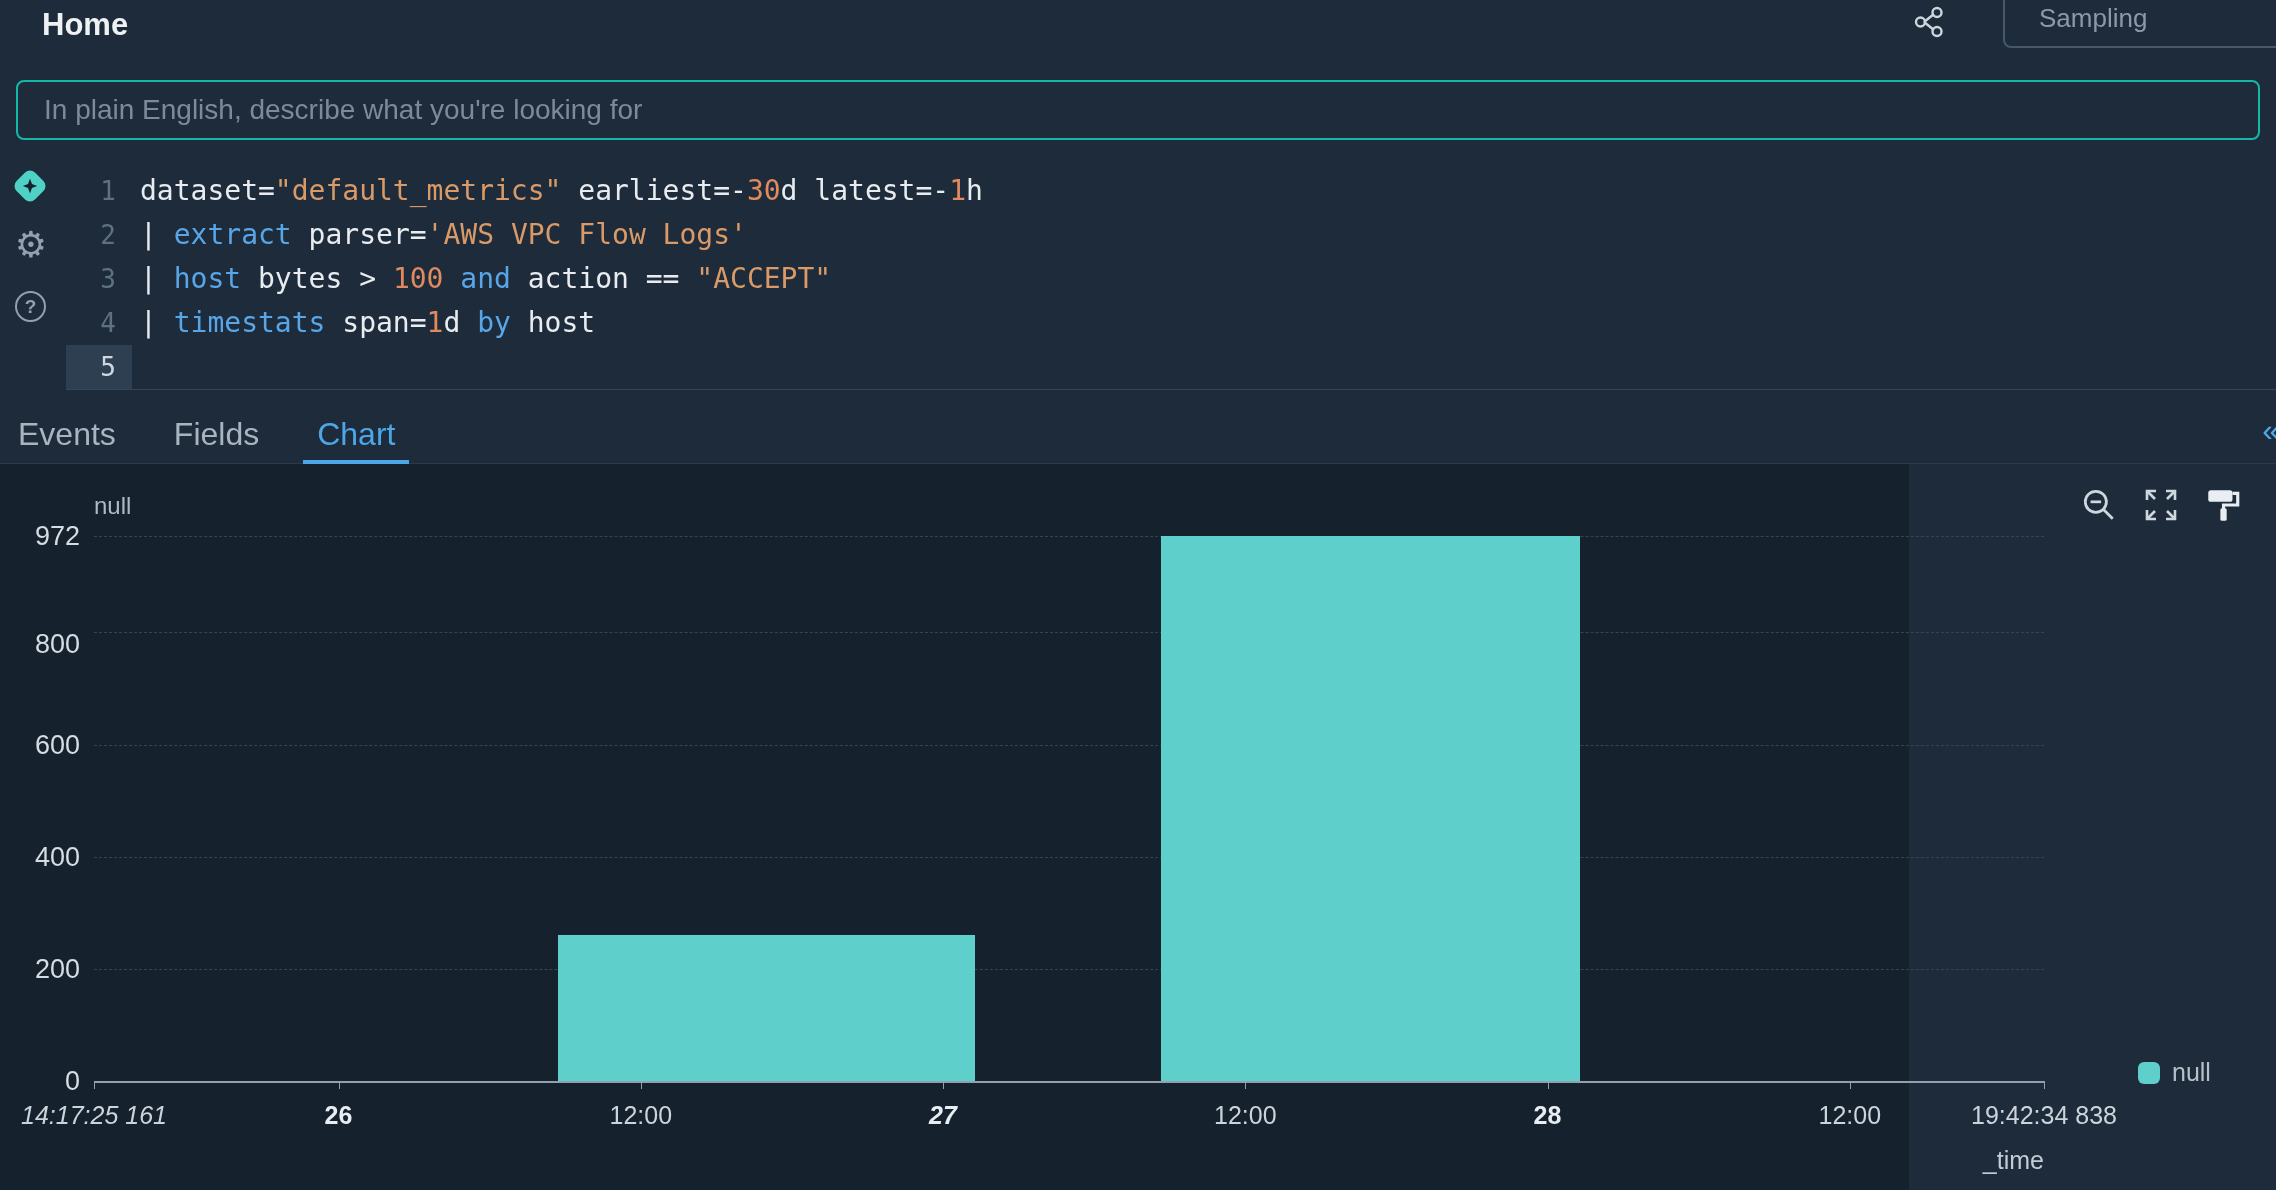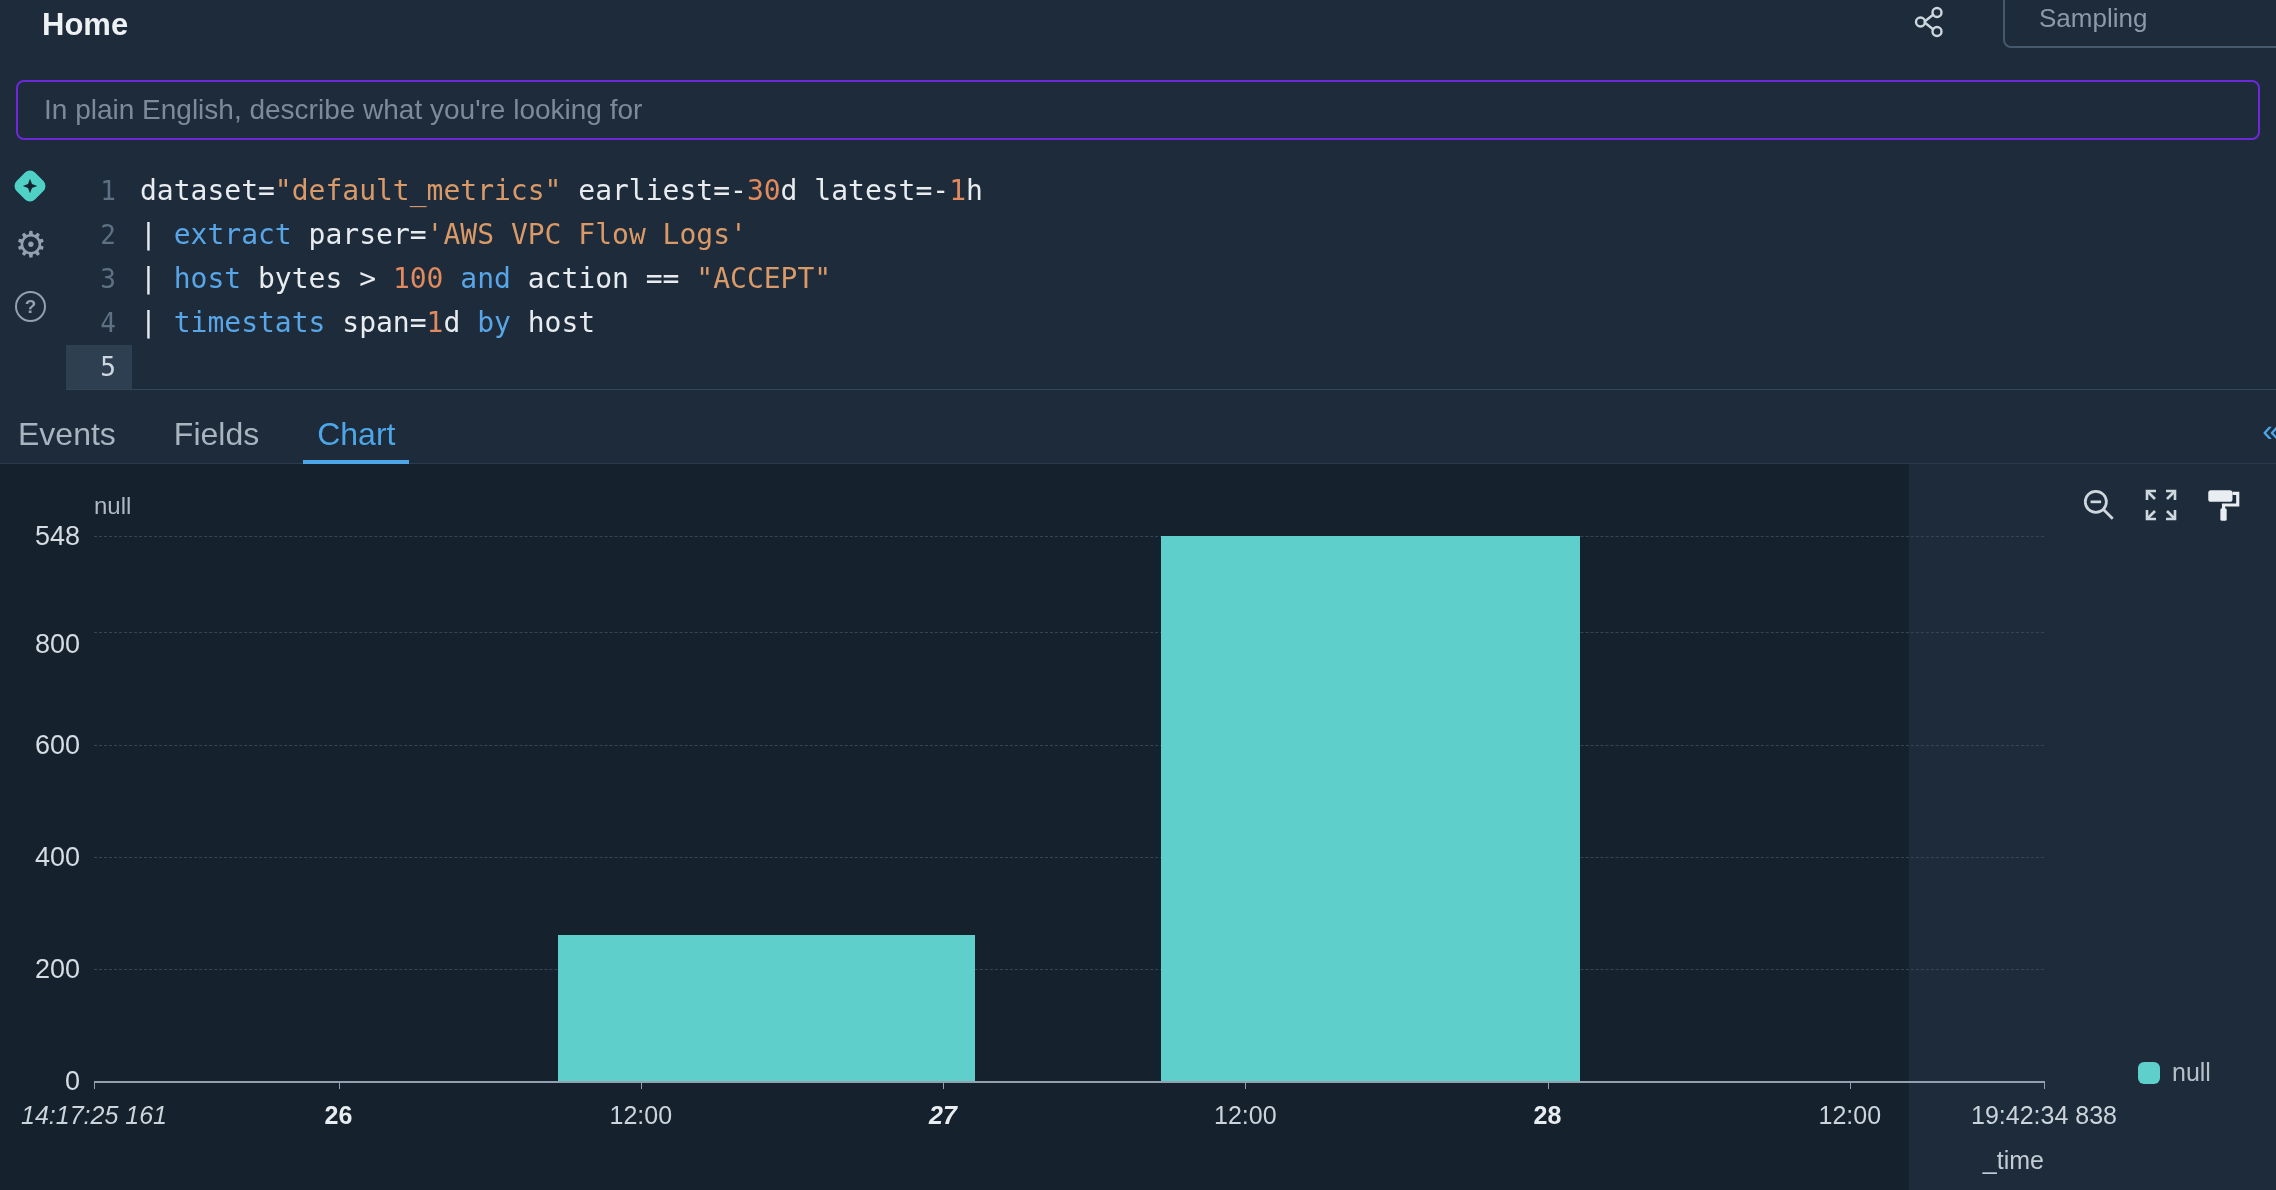--- a/index.html
+++ b/index.html
@@ -16,21 +16,21 @@
     font-size:31px; font-weight:700; color:#eef2f5; }
   .share-btn { position:absolute; left:1908px; top:3px; width:42px; height:42px;
     display:flex; align-items:center; justify-content:center; cursor:pointer; }
   .sampling-box { position:absolute; left:2003px; top:-10px; width:290px; height:58px;
     border:2px solid #45586c; border-radius:8px; background:#1d2b3a;
     display:flex; align-items:flex-end; padding:0 0 12px 34px; cursor:pointer; }
   .sampling-label { font-size:26px; color:#8b99a8; }
 
   
   .search-bar { position:absolute; left:16px; top:80px; width:2244px; height:60px;
-    border:2px solid #6d28d9; border-radius:8px; background:transparent;
+    border:2px solid #14b8a6; border-radius:8px; background:transparent;
     color:#cfd8e0; font-size:28px; padding:0 26px; outline:none;
     font-family:"Liberation Sans", sans-serif; }
   .search-bar::placeholder { color:#7c8a99; }
 
   
   .rail { position:absolute; left:0; top:165px; width:66px; height:240px; }
   .sparkle { position:absolute; left:11px; top:2px; width:38px; height:38px; cursor:pointer; }
   .sparkle .diamond { position:absolute; left:6px; top:6px; width:26px; height:26px;
     background:#4fd1c5; border-radius:7px; transform:rotate(45deg); }
   .sparkle svg { position:absolute; left:10px; top:10px; }
@@ -200,21 +200,21 @@
             <path d="M28 8 L33 8 L33 19 L19.5 19 L19.5 23" fill="none" stroke="#e9eef3" stroke-width="3"></path>
             <rect x="16.5" y="22" width="6" height="12" rx="1.5" fill="#e9eef3"></rect>
           </svg>
         </span>
       </div>
     </div>
 
     <div class="y-axis-title">null</div>
 
     <div class="yticks">
-        <div class="ytick" style="top: 0px;">548</div>
+        <div class="ytick" style="top: 0px;">972</div>
         <div class="ytick" style="top: 96.4403px; margin-top: 12px;">800</div>
         <div class="ytick" style="top: 208.58px;">600</div>
         <div class="ytick" style="top: 320.72px;">400</div>
         <div class="ytick" style="top: 432.86px;">200</div>
         <div class="ytick" style="top: 545px;">0</div>
       </div>
 
     <div class="plot">
         <div class="gridline" style="top: 0px;"></div>
         <div class="gridline" style="top: 96.4403px;"></div>

